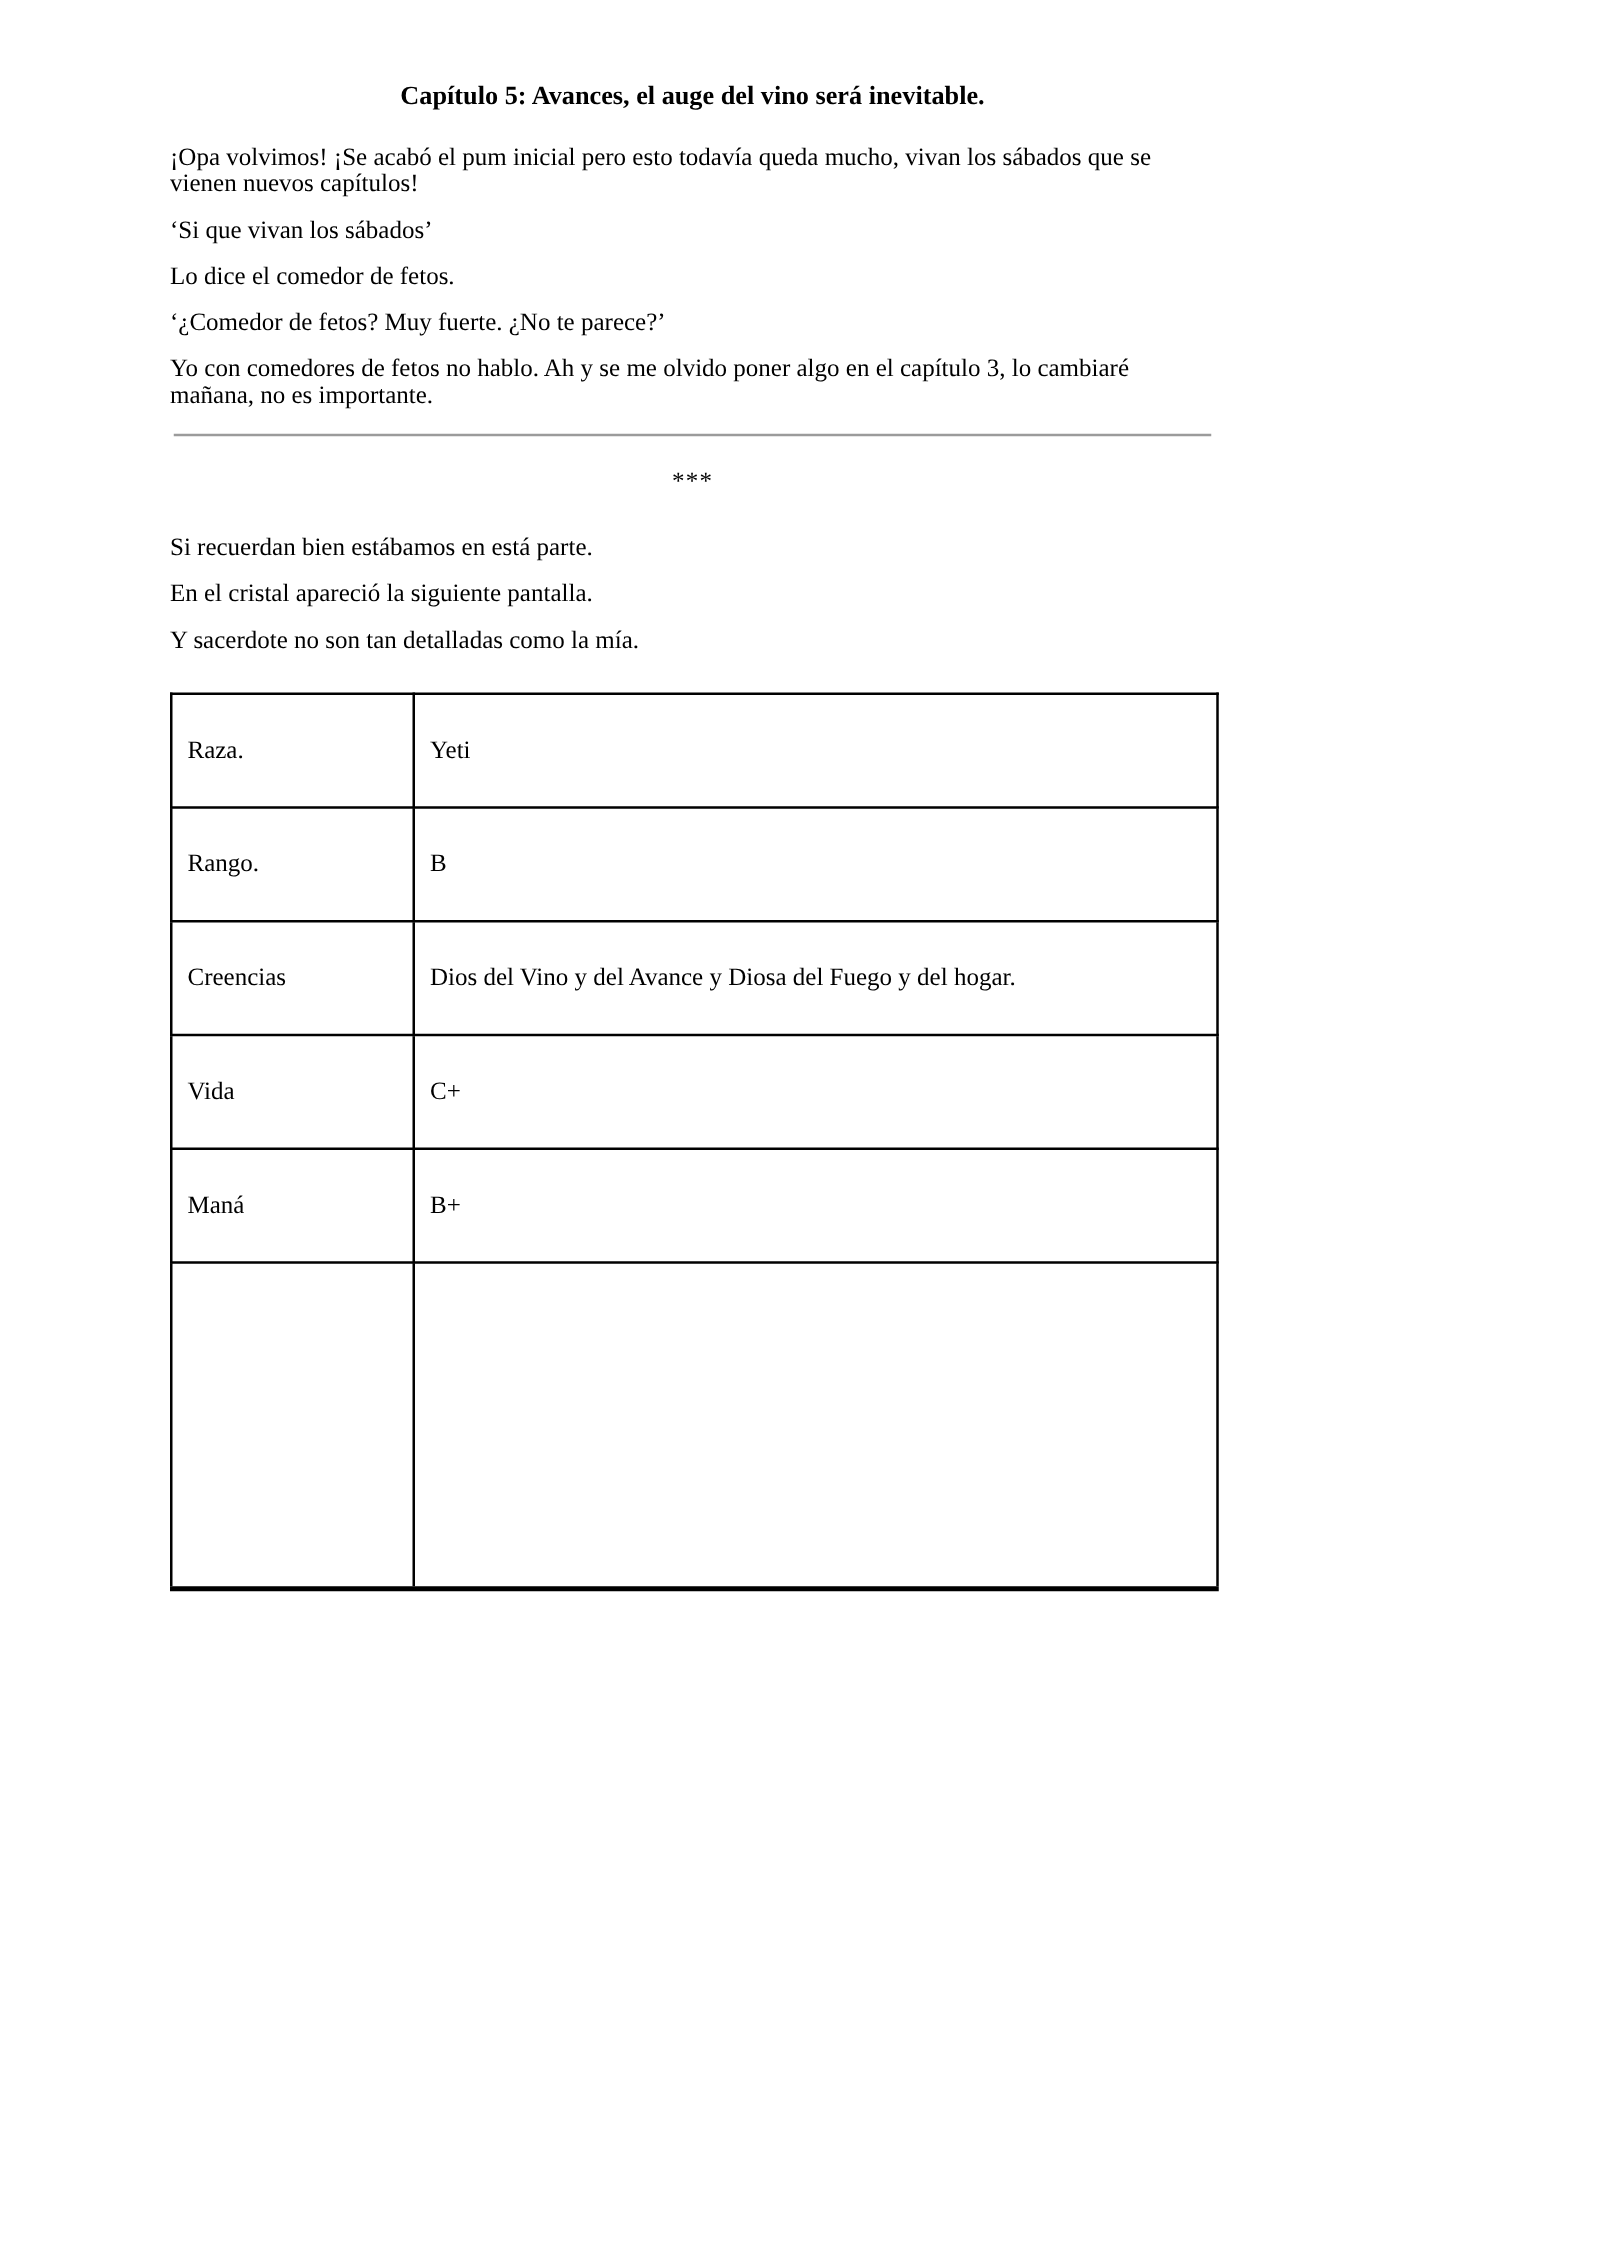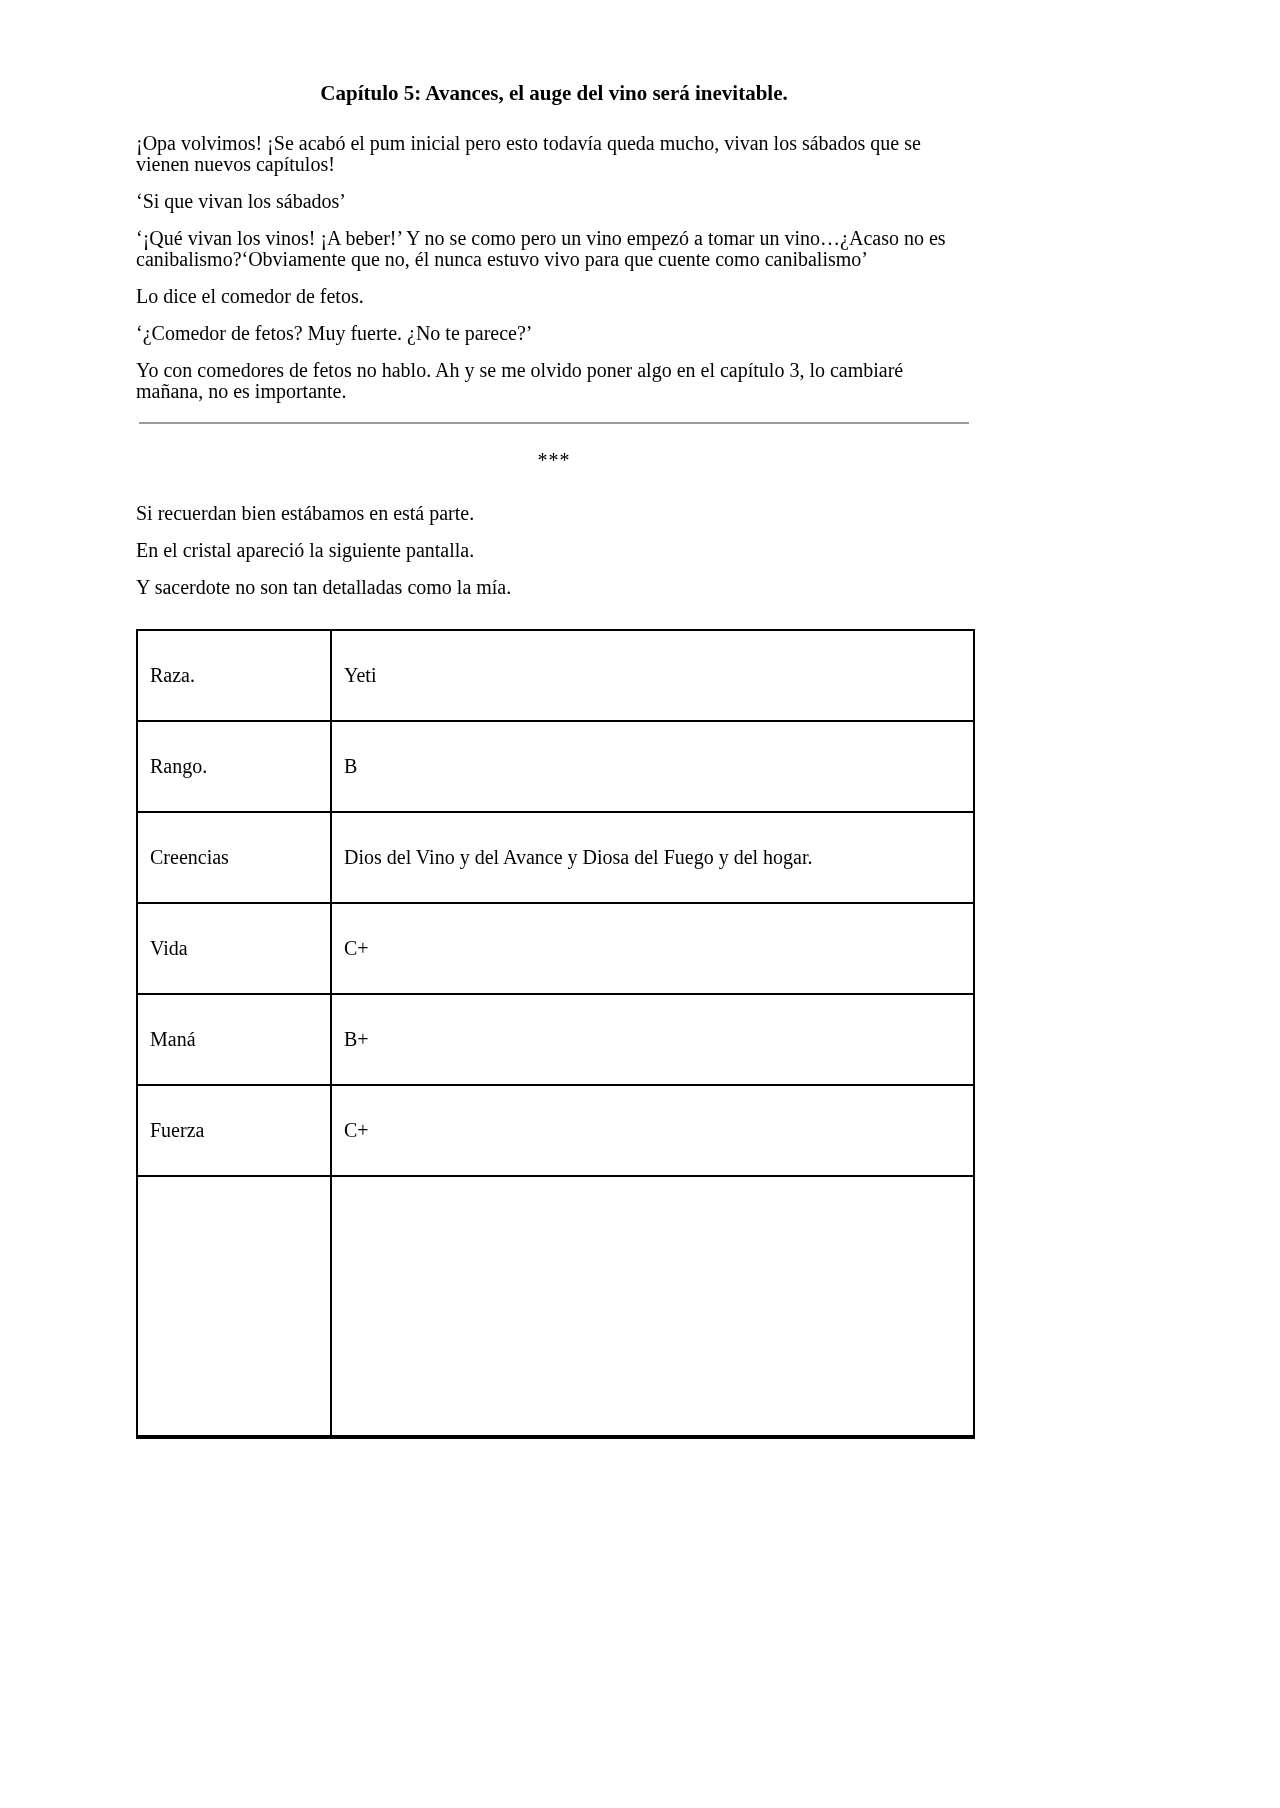--- a/index.html
+++ b/index.html
@@ -8,21 +8,21 @@
     height: 1808px;
     background: #ffffff;
     color: #000000;
     font-family: "Liberation Serif", "DejaVu Serif", serif;
     font-size: 20px;
     overflow: hidden;
   }
   .page {
     width: 836px;
     margin: 0 0 0 136px;
-    padding-top: 79px;
+    padding-top: 62px;
   }
   .chapter-title {
     font-size: 21px;
     line-height: 28px;
     font-weight: bold;
     text-align: center;
     margin: 0 0 26px 0;
   }
   p {
     margin: 0 0 16px 0;
@@ -59,21 +59,20 @@
 </style>
 </head>
 <body>
 
 <div class="page">
 
   <h1 class="chapter-title">Capítulo 5: Avances, el auge del vino será inevitable.</h1>
 
   <p>¡Opa volvimos! ¡Se acabó el pum inicial pero esto todavía queda mucho, vivan los sábados que se vienen nuevos capítulos!</p>
   <p>‘Si que vivan los sábados’</p>
-  <p>‘¡Qué vivan los vinos! ¡A beber!’ Y no se como pero un vino empezó a tomar un vino…¿Acaso no es canibalismo?‘Obviamente que no, él nunca estuvo vivo para que cuente como canibalismo’</p>
   <p>Lo dice el comedor de fetos.</p>
   <p>‘¿Comedor de fetos? Muy fuerte. ¿No te parece?’</p>
   <p>Yo con comedores de fetos no hablo. Ah y se me olvido poner algo en el capítulo 3, lo cambiaré mañana, no es importante.</p>
 
   <hr class="section-divider">
 
   <p class="scene-break">***</p>
 
   <p>Si recuerdan bien estábamos en está parte.</p>
   <p>En el cristal apareció la siguiente pantalla.</p>
@@ -94,24 +93,20 @@
         <td>Dios del Vino y del Avance y Diosa del Fuego y del hogar.</td>
       </tr>
       <tr>
         <td class="label-col">Vida</td>
         <td>C+</td>
       </tr>
       <tr>
         <td class="label-col">Maná</td>
         <td>B+</td>
       </tr>
-      <tr>
-        <td class="label-col">Fuerza</td>
-        <td>C+</td>
-      </tr>
       <tr class="cut-row">
         <td class="label-col"></td>
         <td></td>
       </tr>
     </tbody>
   </table>
 
 </div>
 
 </body></html>

